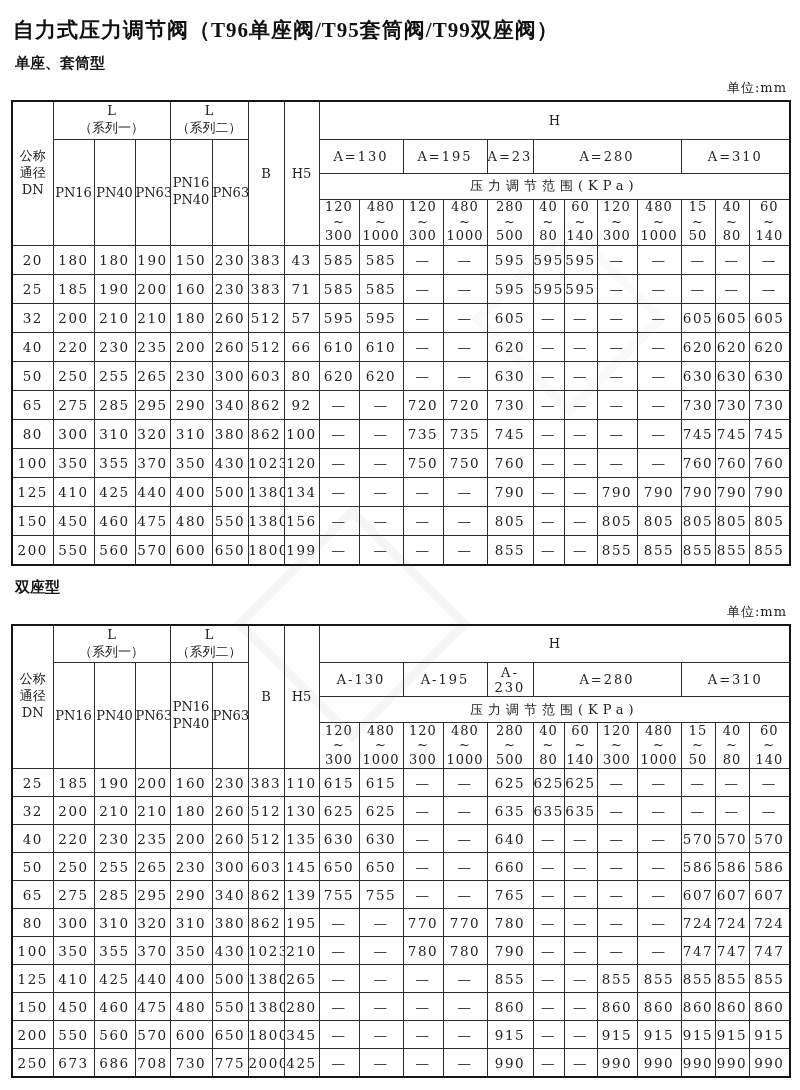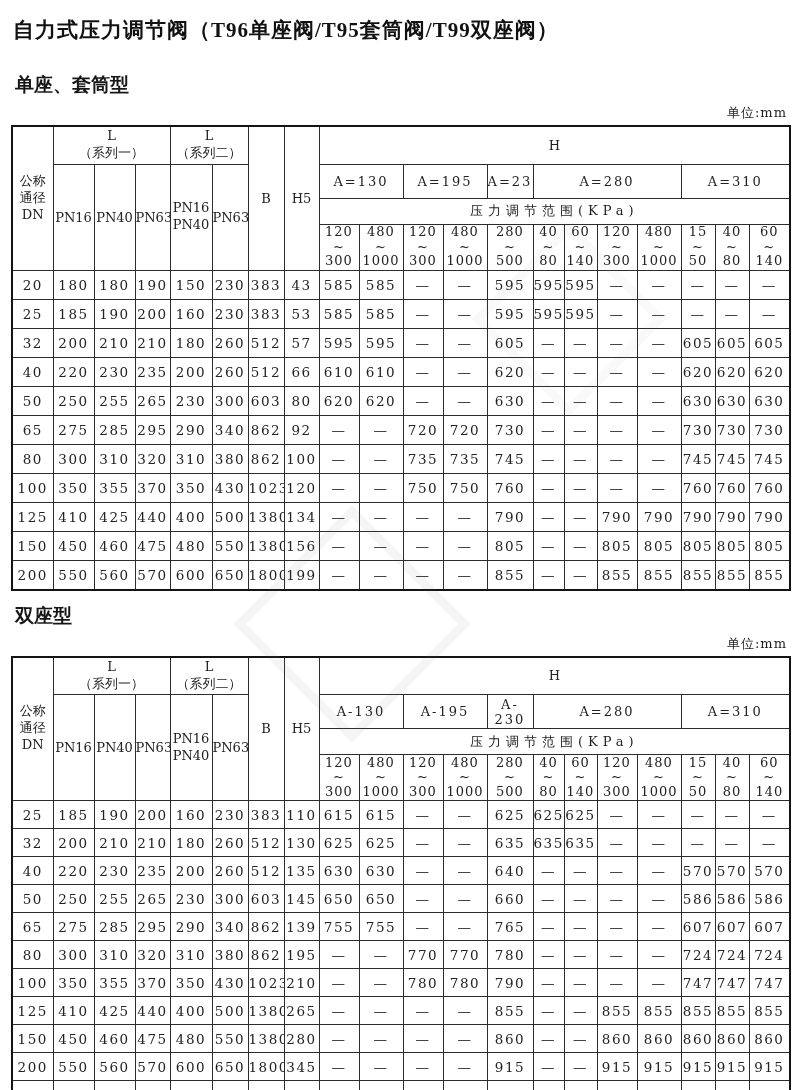--- a/index.html
+++ b/index.html
@@ -8,22 +8,22 @@
     padding:14px 11px 0 11px;position:relative;overflow:hidden;
     font-family:"DejaVu Serif","Liberation Serif",serif;color:#1e1e1e;
   }
   .title{
     font-family:Liberation Serif, serif;
     font-size:21px;font-weight:bold;letter-spacing:1px;
     margin:2px 0 0 2px;color:#111;
   }
   .section-title{
     font-family:"DejaVu Sans","Liberation Sans",sans-serif;
-    font-size:19px;font-weight:bold;color:#161616;
-    margin:28px 0 0 4px;
+    font-size:15px;font-weight:bold;color:#161616;
+    margin:10px 0 0 4px;
   }
   .section-title.second{margin-top:12px;}
   .unit-label{font-size:13px;text-align:right;margin:6px 2px 3px 0;letter-spacing:1px;}
   table.spec{
     border-collapse:collapse;table-layout:fixed;width:778px;
     border:2px solid #141414;
   }
   .spec th,.spec td{
     border:1px solid #2c2c2c;text-align:center;vertical-align:middle;
     font-weight:normal;font-size:13px;padding:0;overflow:hidden;color:#222;
@@ -168,21 +168,21 @@
         <td>—</td>
       </tr>
       <tr>
         <td>25</td>
         <td>185</td>
         <td>190</td>
         <td>200</td>
         <td>160</td>
         <td>230</td>
         <td>383</td>
-        <td>53</td>
+        <td>71</td>
         <td>585</td>
         <td>585</td>
         <td>—</td>
         <td>—</td>
         <td>595</td>
         <td>595</td>
         <td>595</td>
         <td>—</td>
         <td>—</td>
         <td>—</td>

